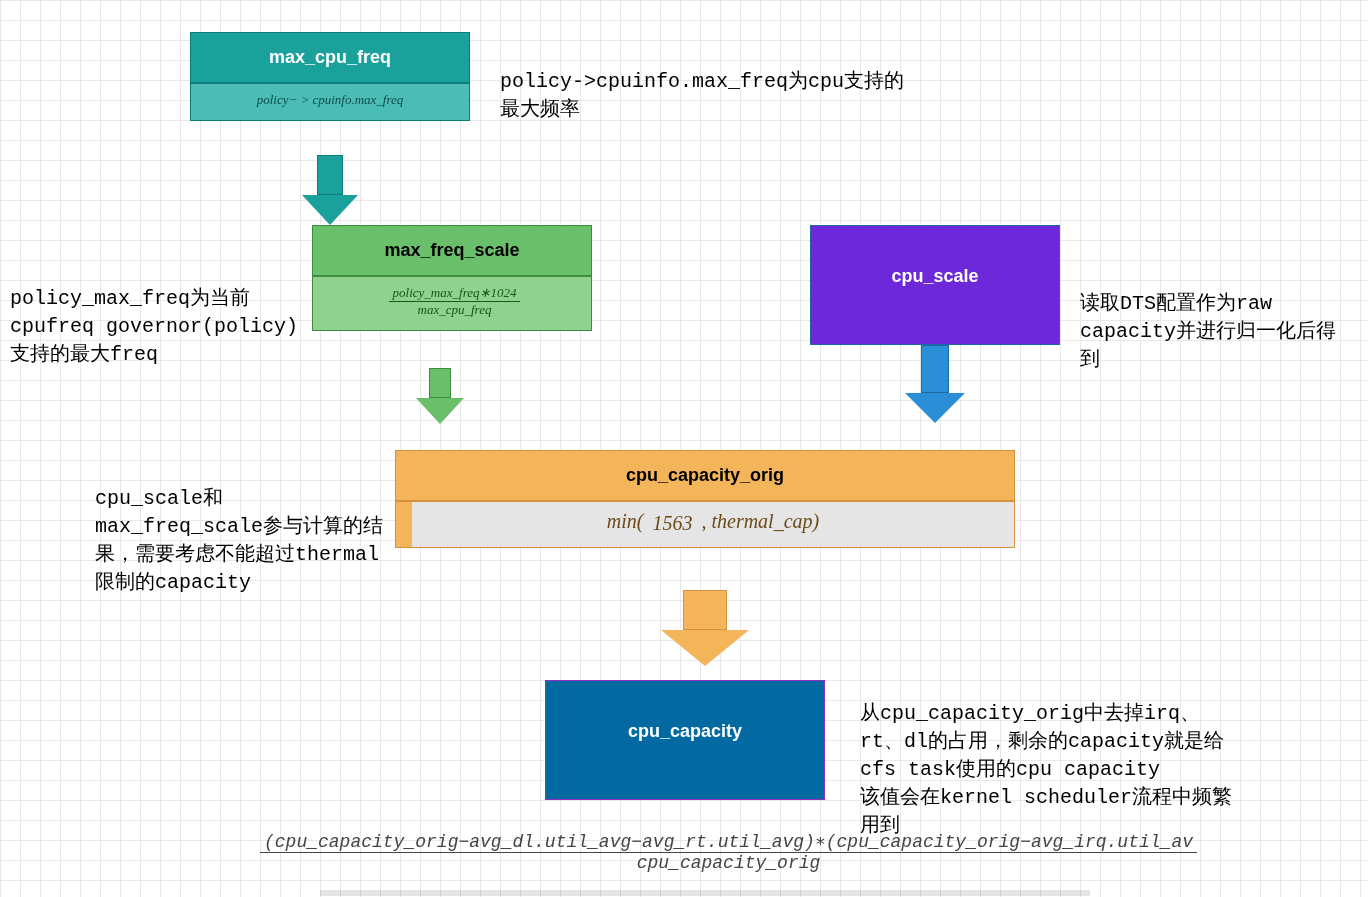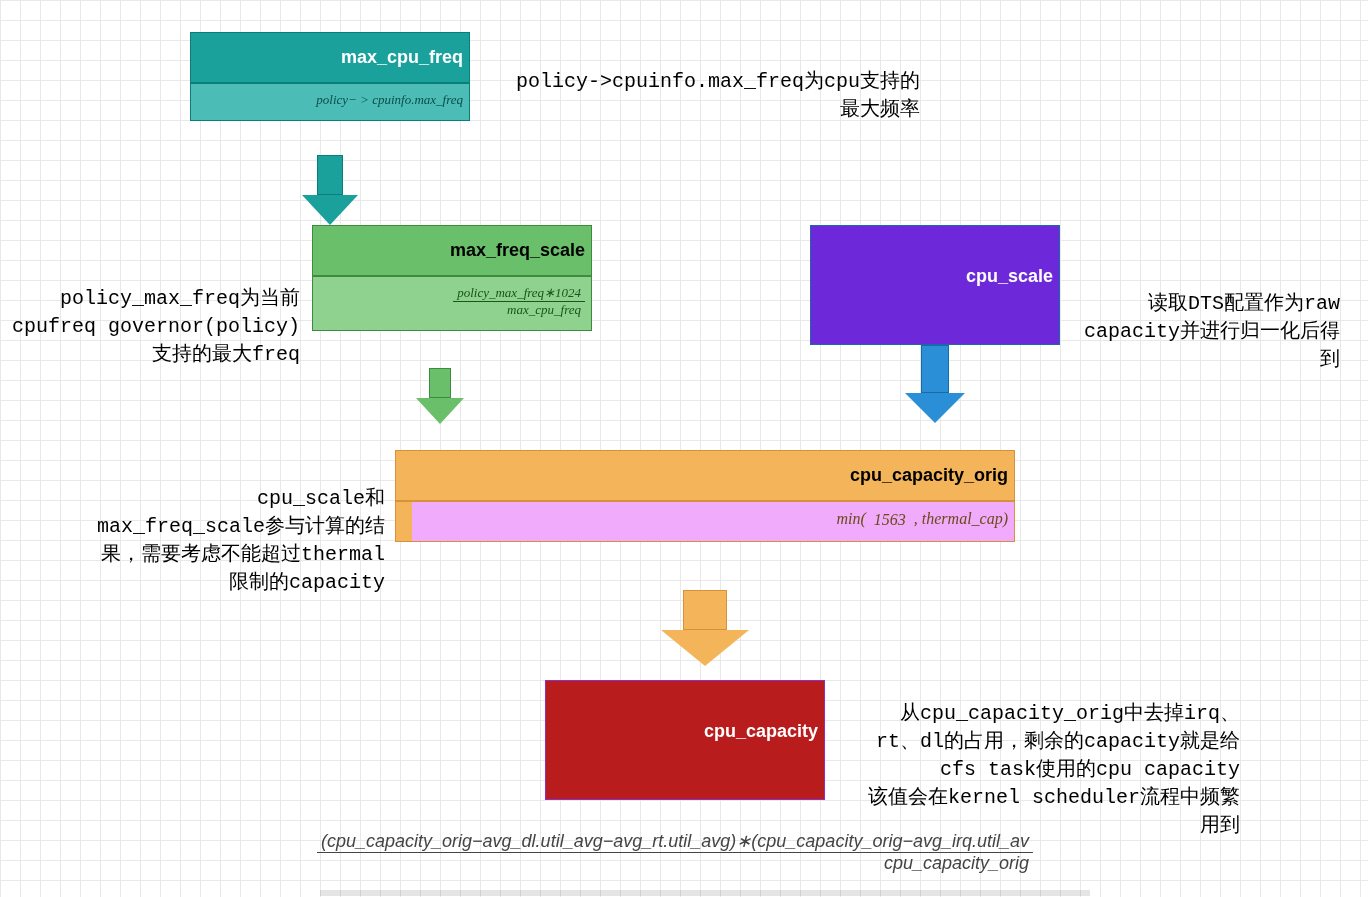--- a/index.html
+++ b/index.html
@@ -1,15 +1,15 @@
 <!DOCTYPE html>
 <html><head>
 <meta charset="utf-8">
 <style>
-  * { box-sizing: border-box; margin: 0; padding: 0; text-align: right; }
+  * { box-sizing: border-box; margin: 0; padding: 0; }
   body {
     width: 1368px;
     height: 897px;
     font-family: "Microsoft YaHei", SimSun, Arial, sans-serif;
     background: #fff;
     background-image:
       linear-gradient(#e8e8e8 1px, transparent 1px),
       linear-gradient(90deg, #e8e8e8 1px, transparent 1px);
     background-size: 20px 20px;
     position: relative;
@@ -41,23 +41,23 @@
 
   .green { background: #6abf6a; border-color: #3d8c3d; }
   .green .title { background: #6abf6a; color: #000; border-bottom: 2px solid #3d8c3d; }
   .green .formula { background: #8fd18f; color: #1a551a; padding-left: 11px; }
 
   .blue { background: #6d28d9; border-color: #1a6aa8; }
   .blue .title { color: #fff; padding: 40px 6px; }
 
   .orange { background: #f4b55a; border-color: #d6913a; }
   .orange .title { background: #f4b55a; color: #000; border-bottom: 2px solid #d6913a; }
-  .orange .formula { background: #f0abfc; color: #6b4a17; font-size: 16px; margin-left: 16px; }
+  .orange .formula { background: #e5e5e5; color: #6b4a17; font-size: 20px; margin-left: 16px; }
 
-  .purple { background: #b91c1c; border-color: #8f2ec2; }
+  .purple { background: #0369a1; border-color: #8f2ec2; }
   .purple .title { color: #fff; padding: 40px 6px; }
 
   .arrow {
     position: absolute;
     width: 0; height: 0;
   }
   .arrow .shaft {
     position: absolute;
     left: 50%; transform: translateX(-50%);
   }
@@ -71,21 +71,21 @@
     position: absolute;
     font-family: "SimSun", "Courier New", monospace;
     font-size: 20px;
     line-height: 1.4;
     color: #000;
   }
 
   .bottom-formula {
     position: absolute;
     font-style: italic;
-    font-family: Liberation Sans, sans-serif;
+    font-family: Liberation Mono, monospace;
     font-size: 18px;
     text-align: center;
     color: #444;
   }
   .bottom-shadow {
     position: absolute;
     background: rgba(0,0,0,0.1);
     height: 6px;
   }
 </style>

